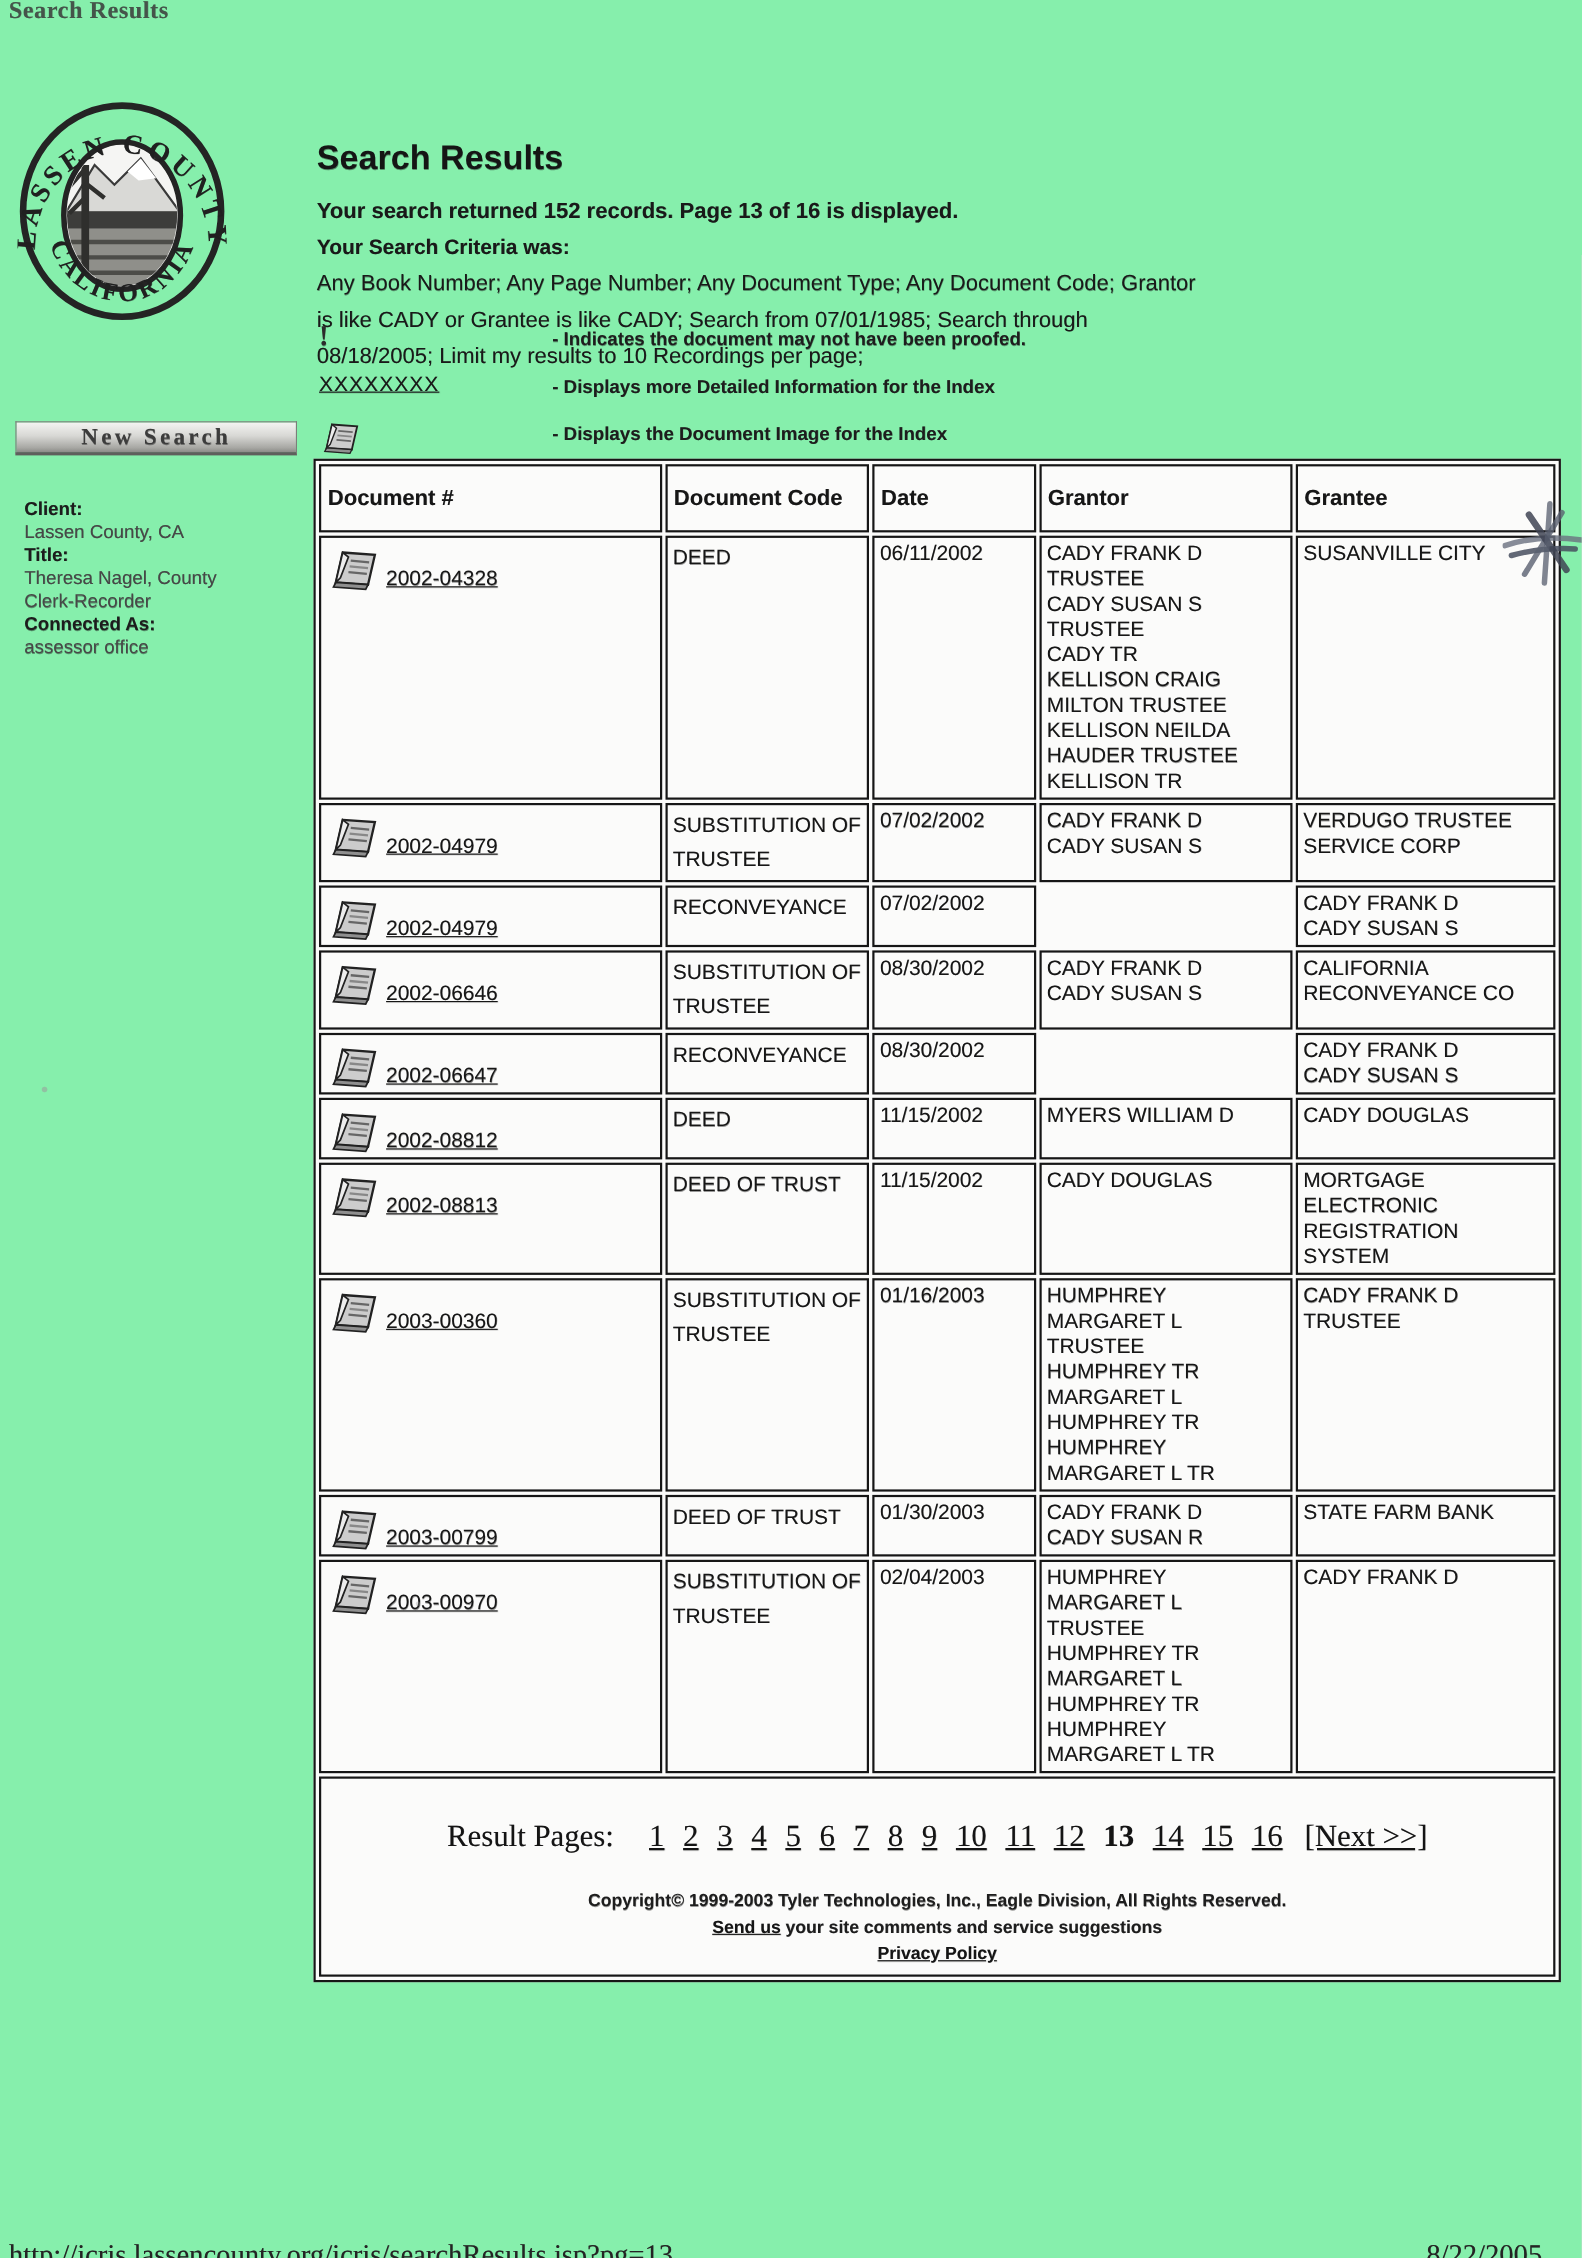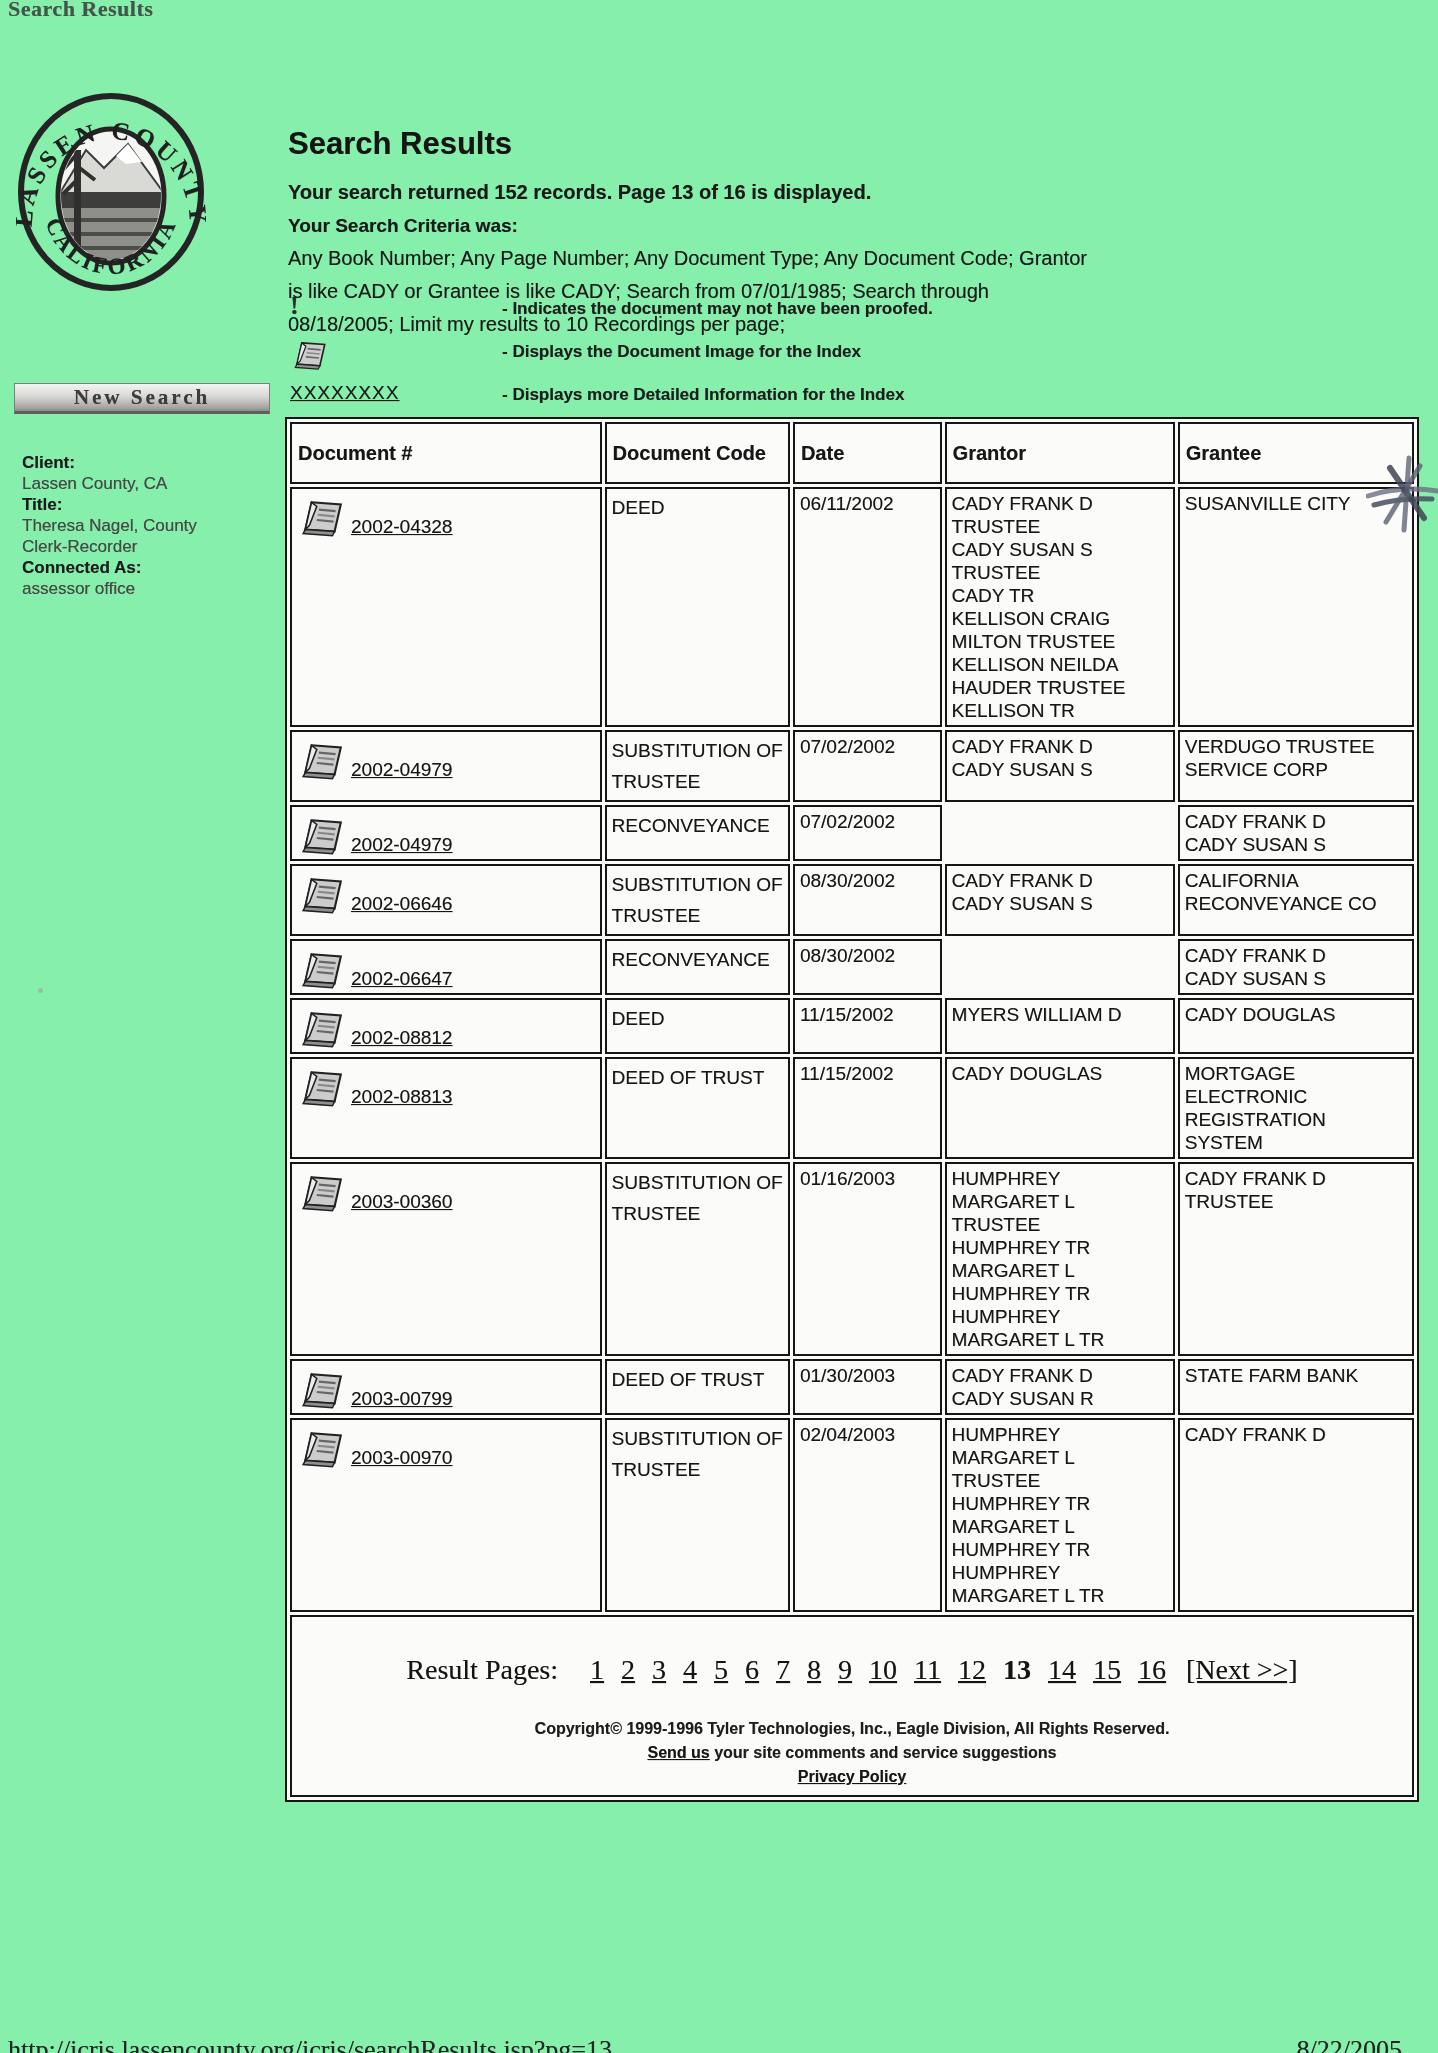--- a/index.html
+++ b/index.html
@@ -138,35 +138,35 @@
 is like CADY or Grantee is like CADY; Search from 07/01/1985; Search through
 08/18/2005; Limit my results to 10 Recordings per page;</p>
   </div>
 
   <div class="legend">
     <div class="legend-row">
       <span class="legend-sym"><span class="bang">!</span></span>
       <span class="legend-desc">- Indicates the document may not have been proofed.</span>
     </div>
     <div class="legend-row">
+      <span class="legend-sym"><a class="xxx-link" href="#">XXXXXXXX</a></span>
+      <span class="legend-desc">- Displays more Detailed Information for the Index</span>
+    </div>
+    <div class="legend-row">
       <span class="legend-sym">
         <svg class="doc-icon doc-icon-sm" viewBox="0 0 44 36">
           <polygon points="12,2 40,4 34,30 6,28" fill="#cccccc" stroke="#222222" stroke-width="2"></polygon>
           <polygon points="6,28 34,30 32,34 4,32" fill="#8f8f8f" stroke="#222222" stroke-width="1.5"></polygon>
           <polygon points="12,2 17,6 10,24 6,28" fill="#ededed" stroke="#222222" stroke-width="1.5"></polygon>
           <line x1="19" y1="9" x2="35" y2="10.5" stroke="#666666" stroke-width="2"></line>
           <line x1="18" y1="14" x2="34" y2="15.5" stroke="#888888" stroke-width="2"></line>
           <line x1="17" y1="19" x2="33" y2="20.5" stroke="#666666" stroke-width="2"></line>
         </svg>
       </span>
       <span class="legend-desc">- Displays the Document Image for the Index</span>
-    </div>
-    <div class="legend-row">
-      <span class="legend-sym"><a class="xxx-link" href="#">XXXXXXXX</a></span>
-      <span class="legend-desc">- Displays more Detailed Information for the Index</span>
     </div>
   </div>
 
   <div class="new-search">New Search</div>
 
   <div class="client-block">
     <div class="lbl">Client:</div>
     <div class="val">Lassen County, CA</div>
     <div class="lbl">Title:</div>
     <div class="val">Theresa Nagel, County Clerk-Recorder</div>
@@ -440,21 +440,21 @@
           <a class="page-link" href="#">9</a>
           <a class="page-link" href="#">10</a>
           <a class="page-link" href="#">11</a>
           <a class="page-link" href="#">12</a>
           <span class="page-link current">13</span>
           <a class="page-link" href="#">14</a>
           <a class="page-link" href="#">15</a>
           <a class="page-link" href="#">16</a>
           <a class="next-link" href="#">[Next &gt;&gt;]</a>
         </div>
-        <div class="copyright">Copyright© 1999-1996 Tyler Technologies, Inc., Eagle Division, All Rights Reserved.</div>
+        <div class="copyright">Copyright© 1999-2003 Tyler Technologies, Inc., Eagle Division, All Rights Reserved.</div>
         <div class="sendline"><a href="#">Send us</a><span> your site comments and service suggestions</span></div>
         <div class="privacy"><a href="#">Privacy Policy</a></div>
       </td>
     </tr>
   </tbody>
     </table>
 
   <svg class="pen-mark" viewBox="0 0 74 86">
     <g fill="none" stroke-linecap="round">
       <path d="M2,44 C 20,38 44,35 72,39" stroke="#6a7080" stroke-width="5" opacity="0.8"></path>

